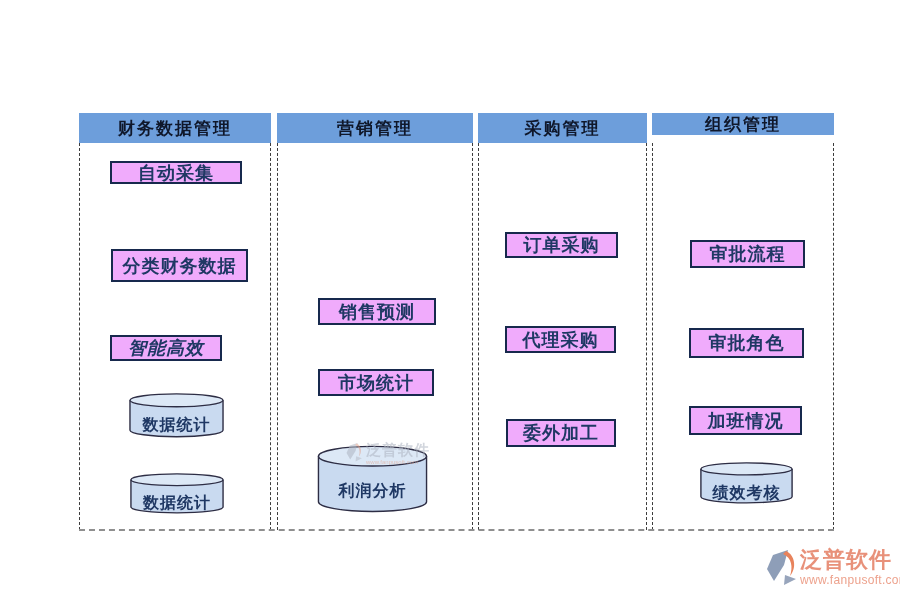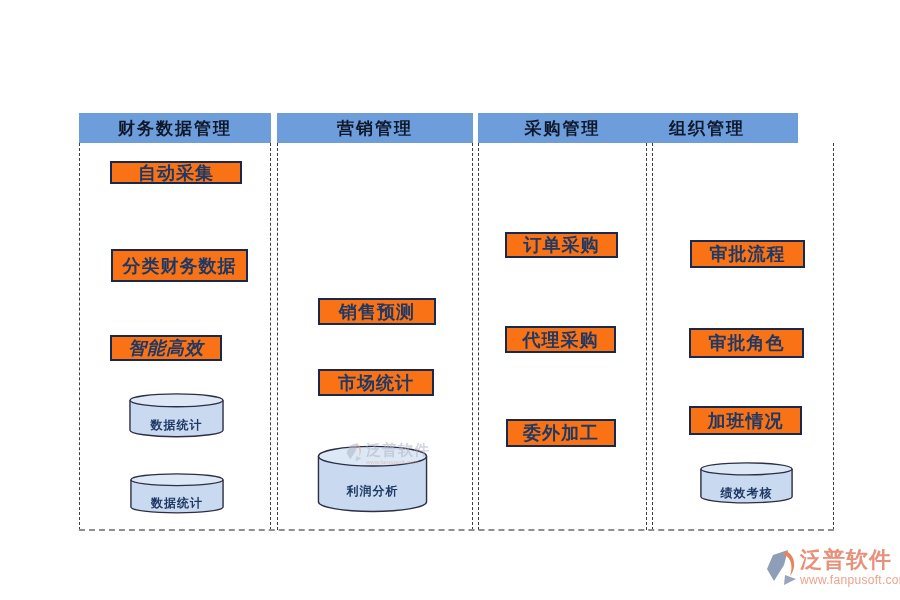--- a/index.html
+++ b/index.html
@@ -17,31 +17,31 @@
     position:absolute; background:#6D9EDB; color:#0f172a; font-weight:bold;
     font-size:17px; display:flex; align-items:center; justify-content:center;
     font-family:"Liberation Sans","DejaVu Sans",sans-serif; letter-spacing:2px;
   }
   .col-body {
     position:absolute; border-left:1px dashed #3c3c3c; border-right:1px dashed #3c3c3c;
     background:transparent;
   }
 
   .node-box {
-    position:absolute; background:#f97316; border:2px solid #17294d; color:#1F3864;
+    position:absolute; background:#f0abfc; border:2px solid #17294d; color:#1F3864;
     font-weight:bold; font-size:18px; display:flex; align-items:center; justify-content:center;
     font-family:"Liberation Serif","DejaVu Serif",serif; letter-spacing:1px;
   }
 
   .cylinder { position:absolute; }
   .cylinder svg { position:absolute; left:0; top:0; width:100%; height:100%; overflow:visible; }
   .cyl-label {
     position:absolute; left:0; right:0; top:0; bottom:0; padding-top:20%;
     display:flex; align-items:center; justify-content:center;
-    color:#1F3864; font-weight:bold; font-size:12px;
+    color:#1F3864; font-weight:bold; font-size:16px;
     font-family:"Liberation Serif","DejaVu Serif",serif; letter-spacing:1px;
   }
 
   .bottom-line { position:absolute; left:79px; top:529px; width:755px; border-top:2px dashed #8f8f8f; }
 
   .watermark { position:absolute; left:346px; top:442px; display:flex; gap:3px; opacity:0.55; align-items:flex-start; }
   .watermark .wm-text { display:flex; flex-direction:column; line-height:1; }
   .wm-brand { font-size:15px; font-weight:bold; color:#aeb5c2; letter-spacing:1px; }
   .wm-url { font-size:6px; color:#e0a38e; margin-top:2px; }
 
@@ -85,21 +85,21 @@
           <path d="M3,16 v65 a47,14 0 0 0 94,0 v-65" fill="#C9DAF0" stroke="#2d2d44" stroke-width="1.4" vector-effect="non-scaling-stroke"></path>
           <ellipse cx="50" cy="16" rx="47" ry="14" fill="#DCE8F6" stroke="#2d2d44" stroke-width="1.4" vector-effect="non-scaling-stroke"></ellipse>
         </svg>
         <span class="cyl-label">利润分析</span>
       </div>
       <div class="col-header" style="left: 478px; top: 113px; width: 169px; height: 30px;">采购管理</div>
       <div class="col-body" style="left: 478px; top: 143px; width: 169px; height: 387px;"></div>
       <div class="node-box" style="left: 505px; top: 232px; width: 113px; height: 26px;">订单采购</div>
       <div class="node-box" style="left: 505px; top: 326px; width: 111px; height: 27px;">代理采购</div>
       <div class="node-box" style="left: 506px; top: 419px; width: 110px; height: 28px;">委外加工</div>
-      <div class="col-header" style="left: 616px; top: 113px; width: 182px; height: 30px;">组织管理</div>
+      <div class="col-header" style="left: 652px; top: 113px; width: 182px; height: 22px;">组织管理</div>
       <div class="col-body" style="left: 652px; top: 143px; width: 182px; height: 387px;"></div>
       <div class="node-box" style="left: 690px; top: 240px; width: 115px; height: 28px;">审批流程</div>
       <div class="node-box" style="left: 689px; top: 328px; width: 115px; height: 30px;">审批角色</div>
       <div class="node-box" style="left: 689px; top: 406px; width: 113px; height: 29px;">加班情况</div>
       <div class="cylinder" style="left: 698px; top: 462px; width: 97px; height: 43px;">
         <svg viewBox="0 0 100 100" preserveAspectRatio="none">
           <path d="M3,16 v65 a47,14 0 0 0 94,0 v-65" fill="#C9DAF0" stroke="#2d2d44" stroke-width="1.4" vector-effect="non-scaling-stroke"></path>
           <ellipse cx="50" cy="16" rx="47" ry="14" fill="#DCE8F6" stroke="#2d2d44" stroke-width="1.4" vector-effect="non-scaling-stroke"></ellipse>
         </svg>
         <span class="cyl-label">绩效考核</span>

